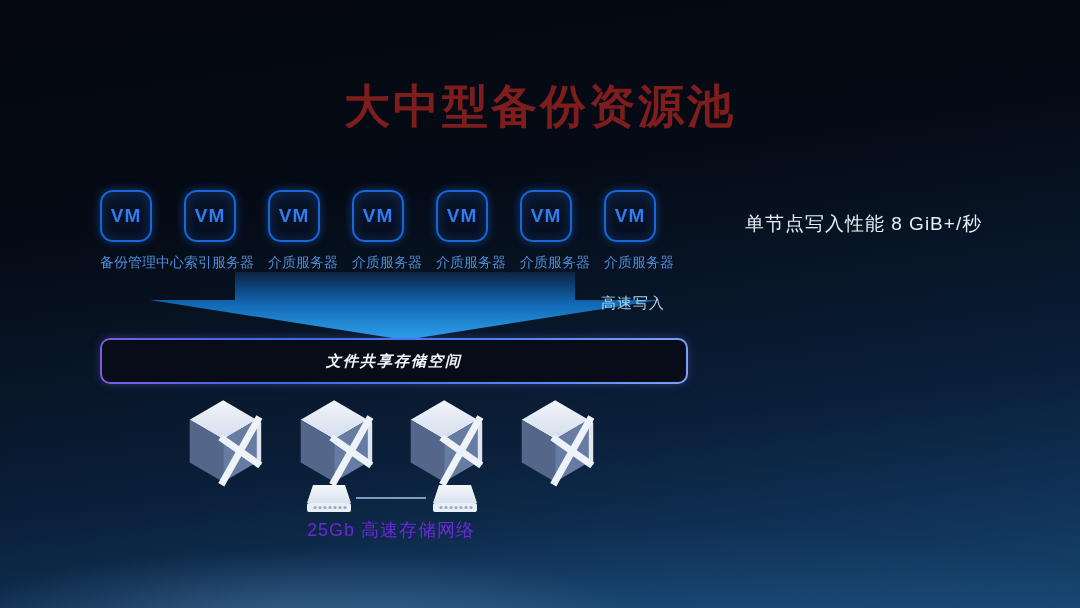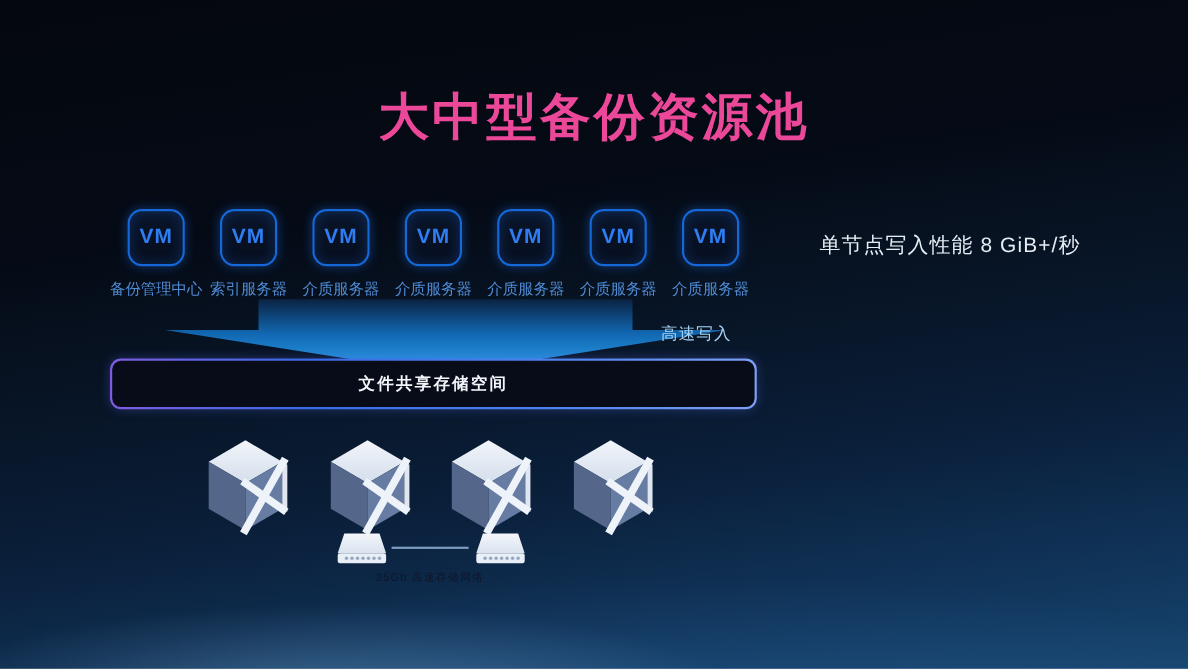--- a/index.html
+++ b/index.html
@@ -10,71 +10,72 @@
     background:
       radial-gradient(ellipse 55% 22% at 28% 104%, rgba(140,195,240,0.32), transparent 62%),
       radial-gradient(ellipse 85% 38% at 60% 112%, rgba(55,125,195,0.28), transparent 68%),
       linear-gradient(172deg,#04070e 0%,#050b16 32%,#081628 52%,#0a1f3a 68%,#11365c 88%,#17456f 100%);
   }
   .slide { position:absolute; inset:0; }
 
   .title {
     position:absolute; top:76px; left:0; width:1080px;
     text-align:center; font-size:46px; font-weight:700;
-    color:#ec4899; letter-spacing:3px;
+    color:#7f1d1d; letter-spacing:3px;
   }
 
   
   .vm-row {
     position:absolute; top:190px; left:100px; width:588px;
     display:flex; justify-content:space-between;
   }
-  .vm-node { width:84px; display:flex; flex-direction:column; align-items:center; }
+  .vm-node { width:84px; display:flex; flex-direction:column; align-items:flex-start; }
   .vm-box {
     width:52px; height:52px; border:2px solid #1668d8; border-radius:13px;
     background:linear-gradient(180deg, rgba(10,22,44,.92), rgba(7,14,30,.92));
     box-shadow:0 0 10px rgba(30,110,230,.45), inset 0 0 12px rgba(30,110,230,.28);
     display:flex; align-items:center; justify-content:center;
   }
   .vm-box span { font-size:19px; font-weight:700; color:#2f7df2; letter-spacing:1px; }
   .vm-label { margin-top:12px; font-size:14px; color:#4f8cd6; white-space:nowrap; }
 
   
   .arrow-svg { position:absolute; left:145px; top:270px; width:520px; height:72px; }
   .arrow-label {
     position:absolute; left:145px; top:294px; width:520px;
     text-align:right; font-size:15px; color:#a8d4f3; letter-spacing:1px;
   }
 
   
   .storage-bar {
-    position:absolute; left:100px; top:326px; width:588px; height:46px;
+    position:absolute; left:100px; top:338px; width:588px; height:46px;
     padding:2px; border-radius:10px;
     background:linear-gradient(90deg,#7e5ce0,#3a6ae8 30%,#4f83ef 70%,#7ea0f5);
     box-shadow:0 0 10px rgba(90,110,235,.35);
+    font-style:italic;
   }
   .storage-bar-inner {
     width:100%; height:100%; border-radius:8px; background:#070c18;
     display:flex; align-items:center; justify-content:center;
   }
   .storage-bar-inner span { color:#f2f6fb; font-size:15px; font-weight:700; letter-spacing:2px; }
 
   
   .cube-row {
     position:absolute; left:186px; top:398px; width:410px;
     display:flex; justify-content:space-between;
   }
 
   
   .switch-1 { position:absolute; left:306px; top:484px; }
   .switch-2 { position:absolute; left:432px; top:484px; }
   .net-line { position:absolute; left:356px; top:497px; width:70px; height:2px; background:#7d9cc0; }
   .net-label {
     position:absolute; left:241px; top:518px; width:300px;
-    text-align:center; font-size:10px; color:#0f172a; letter-spacing:1px;
+    text-align:center; font-size:18px; color:#6d28d9; letter-spacing:1px;
   }
 
   
   .stats { position:absolute; left:745px; top:213px; }
   .stat-line { font-size:19px; color:#e6edf5; letter-spacing:1px; line-height:22px; margin-bottom:48px; white-space:nowrap; }
 </style>
 </head>
 <body>
 
 <svg width="0" height="0" style="position:absolute">

